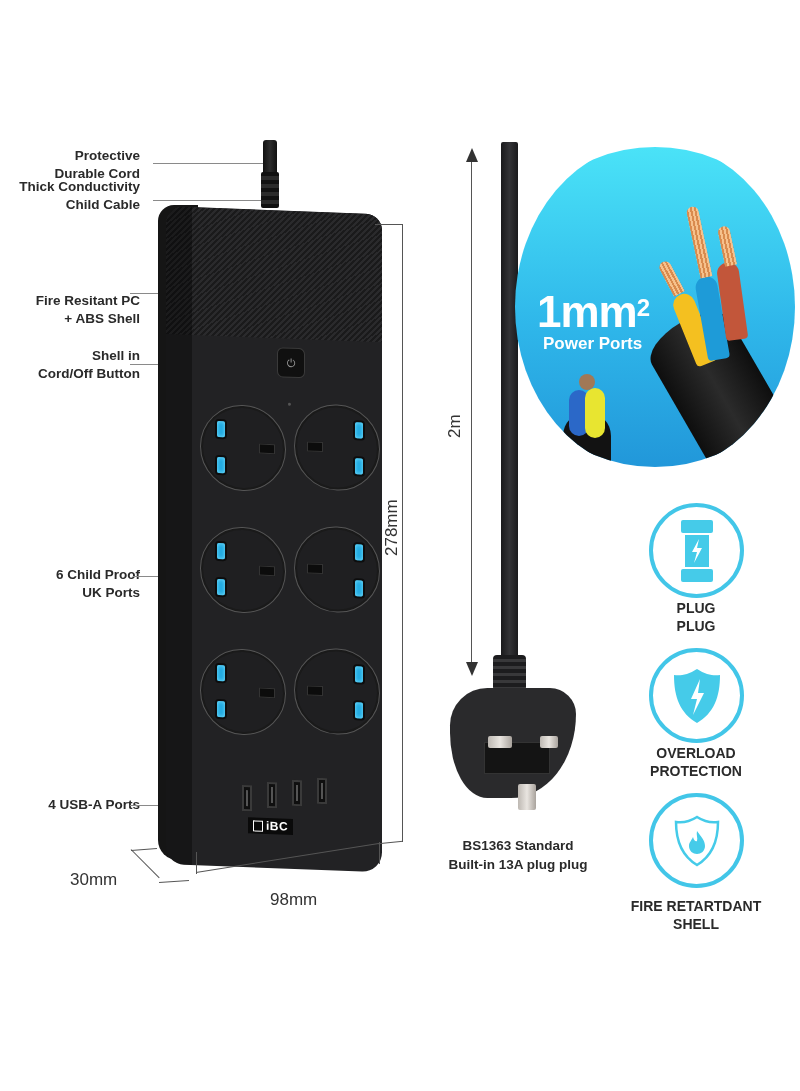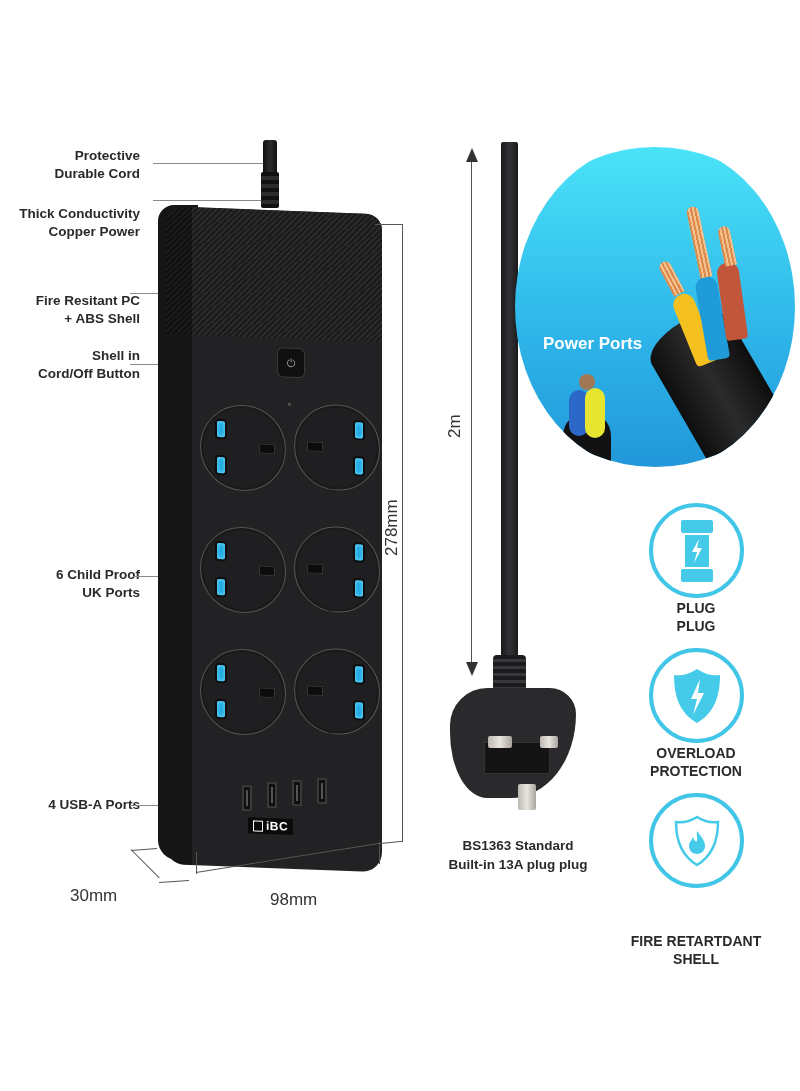--- a/index.html
+++ b/index.html
@@ -67,23 +67,23 @@
 </style>
 </head>
 <body>
 
 <div class="callout" style="top:147px;">
   <div>Protective</div>
   <div>Durable Cord</div>
 </div>
 <div class="leader" style="left:153px; top:163px; width:118px;"></div>
 
-<div class="callout" style="top:205px;">
+<div class="callout" style="top:178px;">
   <div>Thick Conductivity</div>
-  <div>Copper Power</div>
+  <div>Child Cable</div>
 </div>
 <div class="leader" style="left:153px; top:200px; width:118px;"></div>
 
 <div class="callout" style="top:292px;">
   <div>Fire Resitant PC</div>
   <div>+ ABS Shell</div>
 </div>
 <div class="leader" style="left:130px; top:293px; width:100px;"></div>
 
 <div class="callout" style="top:347px;">
@@ -169,21 +169,21 @@
 <div class="dim-text" style="left:382px; top:556px; transform: rotate(-90deg); transform-origin: left top;">278mm</div>
 
 <div class="dim-line" style="left:196px; top:872px; width:185px; height:1px; transform: rotate(-9deg); transform-origin: left;"></div>
 <div class="dim-line" style="left:196px; top:852px; width:1px; height:22px;"></div>
 <div class="dim-line" style="left:379px; top:842px; width:1px; height:22px;"></div>
 <div class="dim-text" style="left:270px; top:890px;">98mm</div>
 
 <div class="dim-line" style="left:131px; top:849px; width:26px; height:1px; transform: rotate(-4deg);"></div>
 <div class="dim-line" style="left:131px; top:849px; width:40px; height:1px; transform: rotate(45deg); transform-origin: left;"></div>
 <div class="dim-line" style="left:159px; top:881px; width:30px; height:1px; transform: rotate(-4deg);"></div>
-<div class="dim-text" style="left:70px; top:870px;margin-top:16px;">30mm</div>
+<div class="dim-text" style="left:70px; top:870px;">30mm</div>
 
 <div class="dim-line" style="left:471px; top:156px; width:1px; height:508px;"></div>
 <div class="abs" style="left:466px; top:148px; width:0; height:0; border-left:6px solid transparent; border-right:6px solid transparent; border-bottom:14px solid #333;"></div>
 <div class="abs" style="left:466px; top:662px; width:0; height:0; border-left:6px solid transparent; border-right:6px solid transparent; border-top:14px solid #333;"></div>
 <div class="dim-text" style="left:445px; top:438px; transform: rotate(-90deg); transform-origin: left top;">2m</div>
 
 <div class="long-cord"></div>
 <div class="plug-neck"></div>
 <div class="plug-body"></div>
 <div class="plug-fuse"></div>
@@ -203,20 +203,23 @@
   <div class="wire" style="left:206px; top:120px; height:78px; background:#c2563a; transform: rotate(-8deg);"></div>
   <div class="copper" style="left:150px; top:118px; height:36px; transform: rotate(-28deg);"></div>
   <div class="copper" style="left:178px; top:64px; height:72px; transform: rotate(-12deg);"></div>
   <div class="copper" style="left:206px; top:84px; height:40px; transform: rotate(-12deg);"></div>
 
   <div class="small-cable"></div>
   <div class="abs" style="left:54px; top:248px; width:20px; height:46px; background:#2b68c8; border-radius:10px;"></div>
   <div class="abs" style="left:70px; top:246px; width:20px; height:50px; background:#e8e530; border-radius:10px;"></div>
   <div class="abs" style="left:64px; top:232px; width:16px; height:16px; background:#a17856; border-radius:50%;"></div>
 
+  <div class="mm-big">
+    <span>1mm</span><sup>2</sup>
+  </div>
   <div class="mm-sub">Power Ports</div>
 </div>
 
 <div class="badge" style="top:503px;">
   <svg width="32" height="62" viewBox="0 0 32 62">
     <rect x="0" y="0" width="32" height="13" rx="2" fill="#45cbe9"></rect>
     <rect x="4" y="15" width="24" height="32" fill="#45cbe9"></rect>
     <rect x="0" y="49" width="32" height="13" rx="2" fill="#45cbe9"></rect>
     <path d="M18 19 L11 32 L16 32 L13 43 L21 28 L16 28 Z" fill="#fff"></path>
   </svg>
@@ -236,16 +239,16 @@
   <div>OVERLOAD</div>
   <div>PROTECTION</div>
 </div>
 
 <div class="badge" style="top:793px;">
   <svg width="46" height="52" viewBox="0 0 46 52">
     <path d="M23 2 C31 7 38 8 44 7 C44 27 38 41 23 50 C8 41 2 27 2 7 C8 8 15 7 23 2 Z" fill="none" stroke="#45cbe9" stroke-width="2.5"></path>
     <path d="M23 16 C27 22 31 25 31 31 C31 36 27 39 23 39 C19 39 15 36 15 31 C15 27 18 25 19 22 C20 26 22 27 23 26 C24 23 22 20 23 16 Z" fill="#45cbe9"></path>
   </svg>
 </div>
-<div class="badge-label" style="left:606px; top:932px;">
+<div class="badge-label" style="left:606px; top:897px;">
   <div>FIRE RETARTDANT</div>
   <div>SHELL</div>
 </div>
 
 </body></html>

